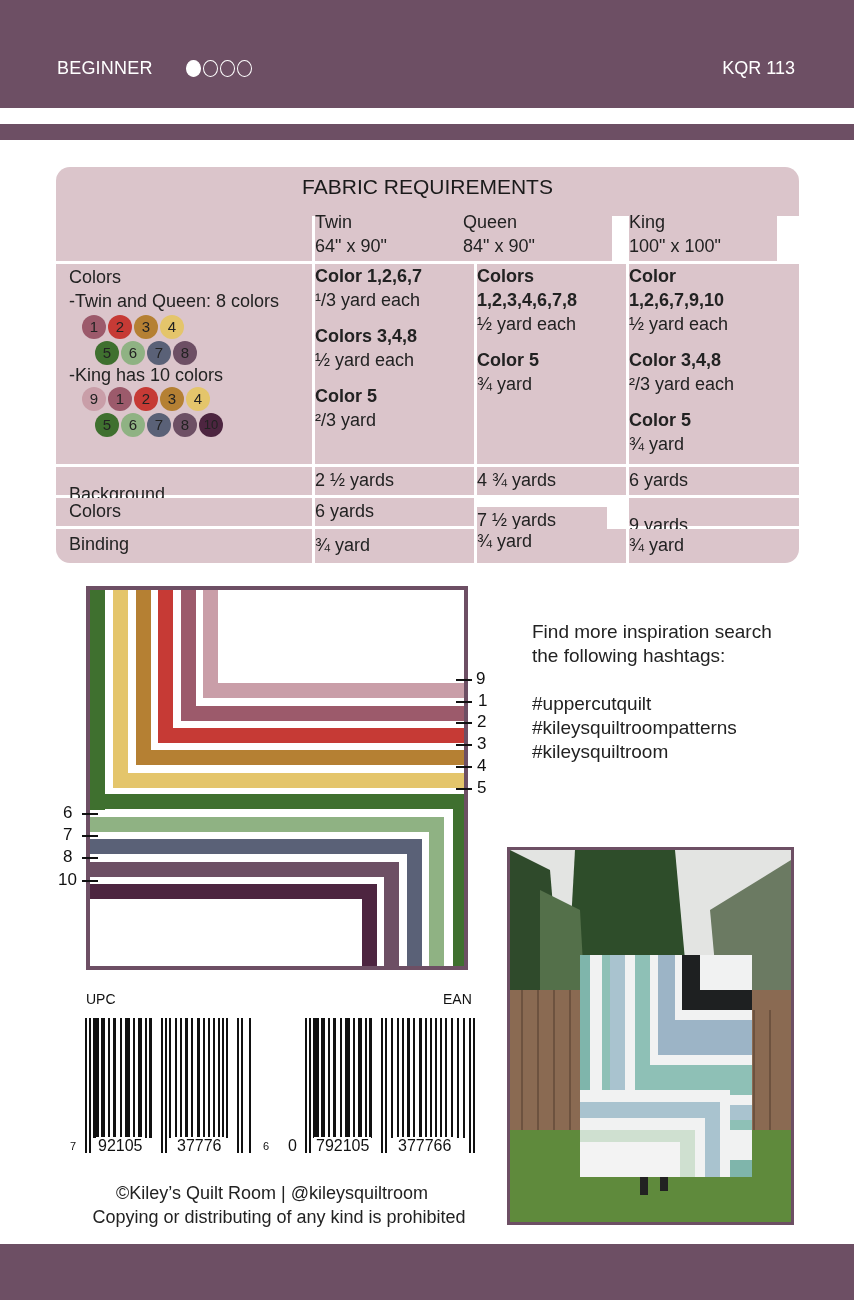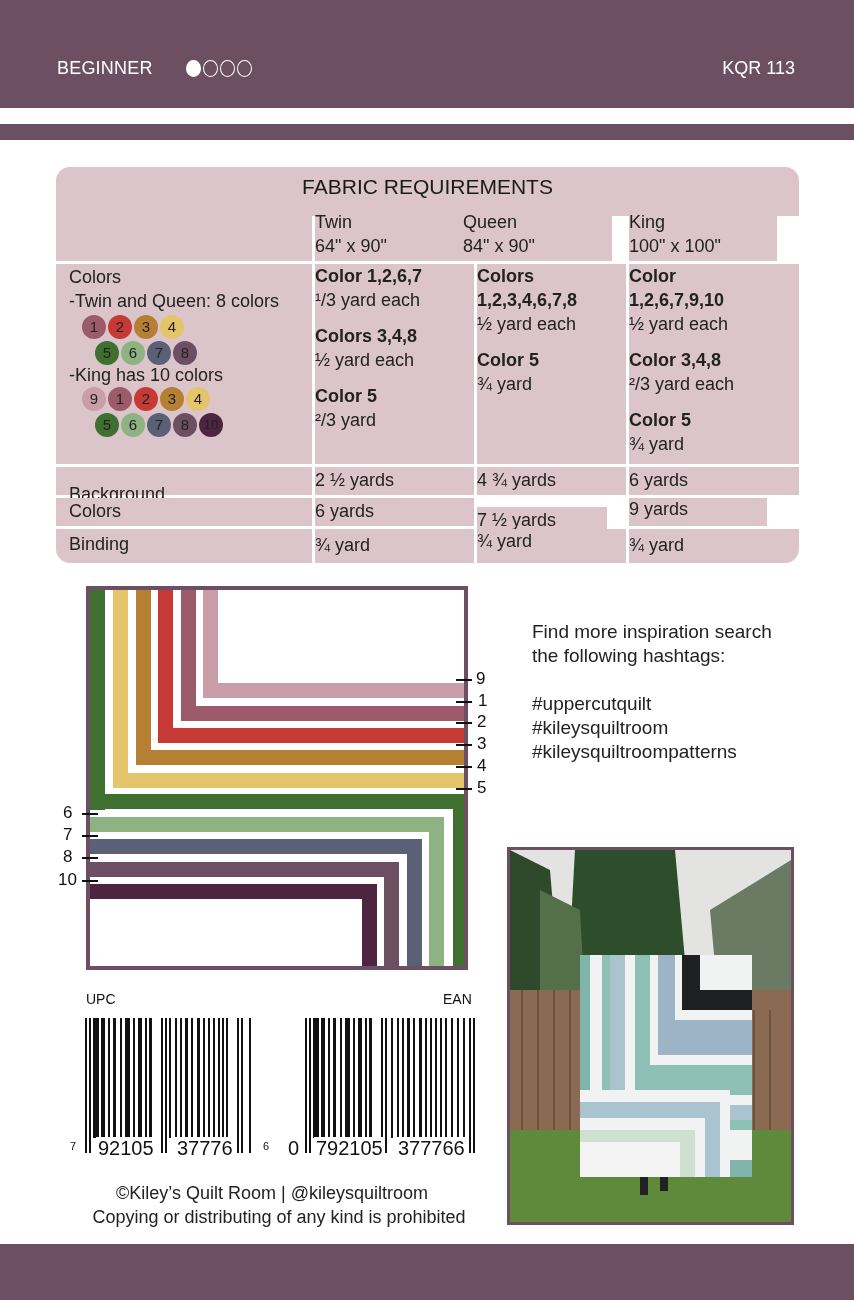--- a/index.html
+++ b/index.html
@@ -28,21 +28,21 @@
   .strip { position: absolute; }
   .lbl { position: absolute; font-size: 17px; color: #111; }
   .tick { position: absolute; height: 2px; width: 16px; background: #111; }
 
   .hashtags { position: absolute; left: 532px; top: 620px; font-size: 19px; line-height: 24px; color: #222; }
 
   .photo { position: absolute; left: 507px; top: 847px; width: 287px; height: 378px; border: 3px solid #6d4f64; overflow: hidden; background: #d9dcda; }
 
   .barcode-lbl { position: absolute; font-size: 14px; color: #111; }
   .barcode { position: absolute; display: flex; align-items: flex-start; }
-  .bc-digits { position: absolute; font-size: 20px; color: #111; background: #fff; padding: 0 2px; }
+  .bc-digits { position: absolute; font-size: 16px; color: #111; background: #fff; padding: 0 2px; }
   .copy { position: absolute; left: 0; width: 544px; text-align: center; font-size: 18px; line-height: 24px; color: #222; }
 </style>
 </head>
 <body>
 
 <div class="header">
   <span class="level">BEGINNER</span>
   <div class="dots">
     <span class="dot filled"></span>
     <span class="dot"></span>
@@ -135,21 +135,21 @@
   </div>
 
   <div class="cell" style="left:0;top:300px;width:256px;height:28px;padding:17px 0 0 13px;">Background</div>
   <div class="cell center" style="left:259px;top:300px;width:159px;height:28px;padding-top:3px;">2 ½ yards</div>
   <div class="cell center" style="left:421px;top:300px;width:149px;height:28px;padding-top:3px;">4 ¾ yards</div>
   <div class="cell center" style="left:573px;top:300px;width:170px;height:28px;padding-top:3px;">6 yards</div>
 
   <div class="cell" style="left:0;top:331px;width:256px;height:28px;padding:3px 0 0 13px;">Colors</div>
   <div class="cell center" style="left:259px;top:331px;width:159px;height:28px;padding-top:3px;">6 yards</div>
   <div class="cell center" style="left:421px;top:331px;width:130px;height:28px;padding-top:3px;margin-top:9px;">7 ½ yards</div>
-  <div class="cell center" style="left:573px;top:331px;width:138px;height:28px;padding-top:1px;">9 yards</div>
+  <div class="cell center" style="left:573px;top:331px;width:170px;height:28px;padding-top:17px;">9 yards</div>
 
   <div class="cell" style="left:0;top:362px;width:256px;height:34px;padding:5px 0 0 13px;border-radius:0 0 0 14px;">Binding</div>
   <div class="cell center" style="left:259px;top:362px;width:159px;height:34px;padding-top:6px;">¾ yard</div>
   <div class="cell center" style="left:421px;top:362px;width:149px;height:34px;padding-top:2px;">¾ yard</div>
   <div class="cell center" style="left:573px;top:362px;width:170px;height:34px;padding-top:6px;border-radius:0 0 14px 0;">¾ yard</div>
 </div>
 
 <div class="diagram">
 
   <div class="strip" style="left: 0px; top: 0px; width: 15px; height: 220px; background: rgb(63, 112, 47);"></div>
@@ -204,22 +204,22 @@
 <span class="lbl" style="left:63px;top:847px;">8</span>
 <div class="tick" style="left:82px;top:857px;"></div>
 <span class="lbl" style="left:58px;top:870px;">10</span>
 <div class="tick" style="left:82px;top:880px;"></div>
 
 <div class="hashtags">
   <div>Find more inspiration search</div>
   <div>the following hashtags:</div>
   <div style="height:24px;"></div>
   <div>#uppercutquilt</div>
+  <div>#kileysquiltroompatterns</div>
   <div>#kileysquiltroom</div>
-  <div>#kileysquiltroompatterns</div>
 </div>
 
 <div class="photo">
   <svg width="281" height="372" viewBox="0 0 281 372">
     <rect x="0" y="0" width="281" height="372" fill="#e3e4e2"></rect>
 
     <path d="M0 0 L40 20 L50 140 L0 150 Z" fill="#2f4a2b"></path>
     <path d="M65 0 L165 0 L175 110 L150 160 L70 160 L60 90 Z" fill="#2e4d2a"></path>
     <path d="M200 60 L281 10 L281 160 L210 170 Z" fill="#6b7a62"></path>
     <path d="M30 40 L70 60 L75 150 L30 150 Z" fill="#54704a"></path>

